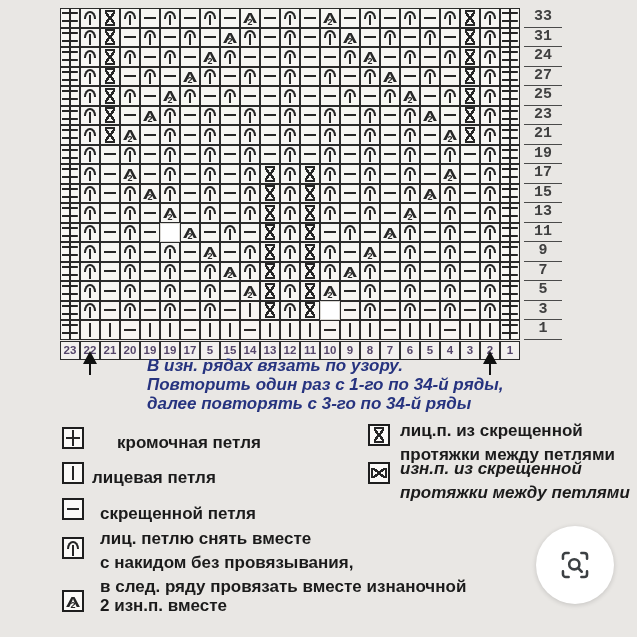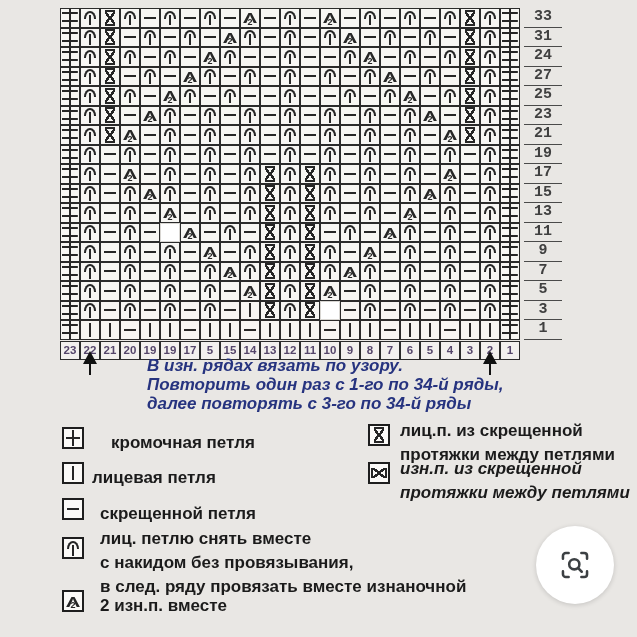--- a/index.html
+++ b/index.html
@@ -613,21 +613,21 @@
 </div>
 
 <div id="instr">В изн. рядах вязать по узору.
 Повторить один раз с 1-го по 34-й ряды,
 далее повторять с 3-го по 34-й ряды</div>
 
 <div id="legendLeft">
     <div class="lbox" style="left: 62px; top: 427px;">
       <div class="sym-e1" style="position: absolute; inset: 0px;"></div>
     </div>
-    <div class="lbl" style="left: 111px; top: 431px;">кромочная петля</div>
+    <div class="lbl" style="left: 117px; top: 431px;">кромочная петля</div>
     <div class="lbox" style="left: 62px; top: 462px;">
       <div class="sym-k" style="position: absolute; inset: 0px;"></div>
     </div>
     <div class="lbl" style="left: 92px; top: 466px;">лицевая петля</div>
     <div class="lbox" style="left: 62px; top: 498px;">
       <div class="sym-p" style="position: absolute; inset: 0px;"></div>
     </div>
     <div class="lbl" style="left: 100px; top: 502px;">скрещенной петля</div>
     <div class="lbox" style="left: 62px; top: 537px;">
       <div class="sym-s" style="position: absolute; inset: 0px;"></div>

